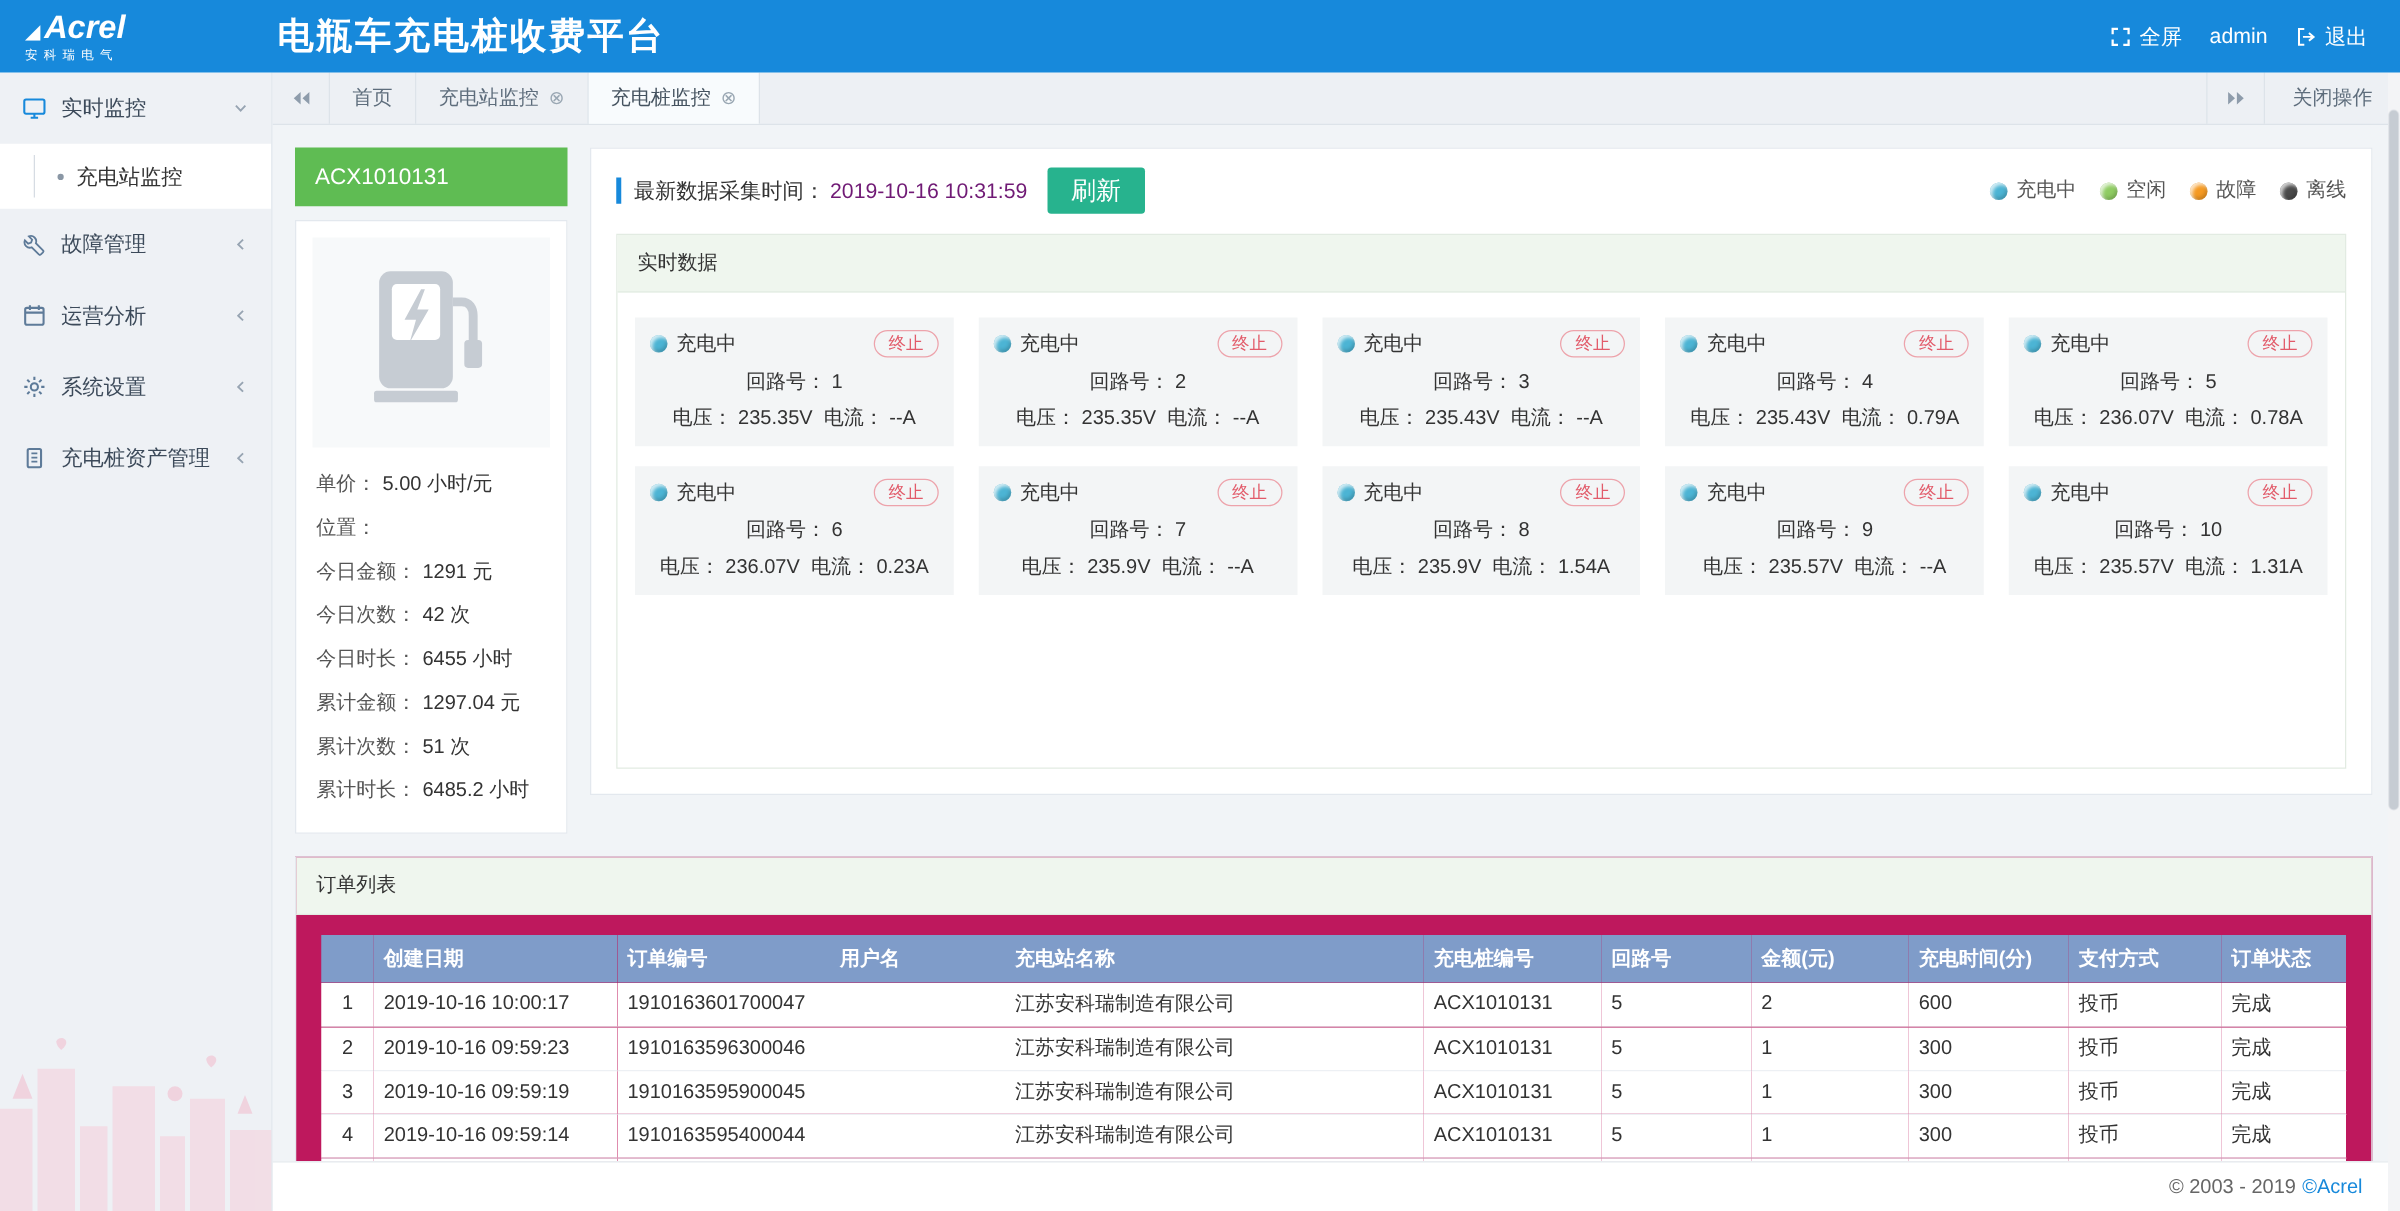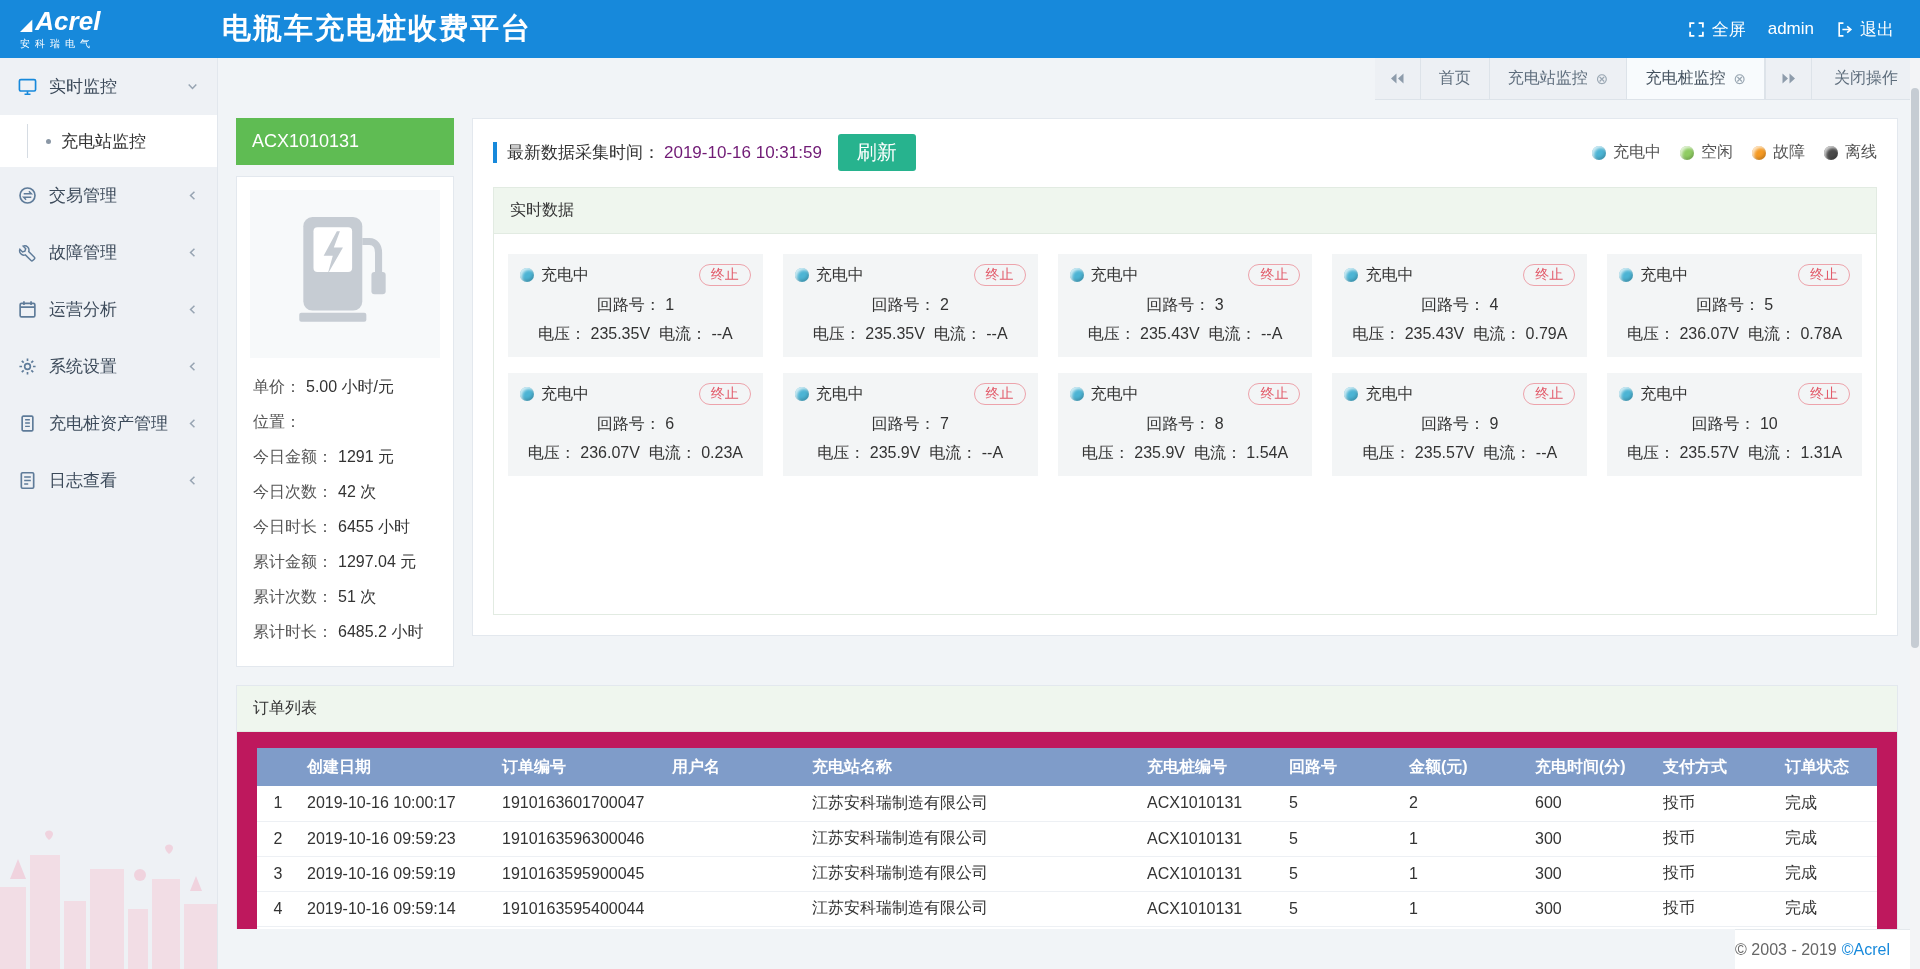--- a/index.html
+++ b/index.html
@@ -25,21 +25,21 @@
   .side-item{height:57px;display:flex;align-items:center;padding:0 18px;font-size:17px;color:#3c4a5a;cursor:pointer;position:relative;z-index:2;}
   .side-item .s-icon{width:19px;height:19px;margin-right:12px;color:#5e7b99;}
   .side-item.open .s-icon{color:#1789db;}
   .side-item .chev{width:13px;height:13px;margin-left:auto;color:#97a4b2;}
   .side-sub{height:52px;display:flex;align-items:center;padding-left:46px;font-size:17px;color:#333;background:#fff;cursor:pointer;position:relative;z-index:2;}
   .side-sub::before{content:"";position:absolute;left:27px;top:9px;bottom:9px;width:1px;background:#d6dce3;}
   .side-sub .sub-dot{width:5px;height:5px;border-radius:50%;background:#8a97a5;margin-right:10px;flex:none;}
   .sidebar-decor{position:absolute;left:0;right:0;bottom:0;height:160px;z-index:1;}
 
   
-  .main{flex:1;display:flex;flex-direction:column;background:#f1f4f7;min-width:0;align-items:flex-end;}
+  .main{flex:1;display:flex;flex-direction:column;background:#f1f4f7;min-width:0;}
   .tabbar{height:42px;background:#edf0f4;border-bottom:1px solid #dde3e9;display:flex;align-items:stretch;font-size:16px;color:#5e6d7c;flex:none;}
   .tab-arrow{width:46px;display:flex;align-items:center;justify-content:center;color:#8e9cab;cursor:pointer;}
   .tab-arrow .icon{width:20px;height:13px;}
   .tab-arrow.left{border-right:1px solid #dde3e9;}
   .tab-arrow.right{margin-left:auto;border-left:1px solid #dde3e9;}
   .tabs{display:flex;}
   .tab{display:flex;align-items:center;padding:0 18px;border-right:1px solid #dde3e9;cursor:pointer;gap:8px;white-space:nowrap;}
   .tab.active{background:#f8fbfd;color:#44525f;}
   .tab-close{font-size:15px;color:#9aa7b3;line-height:1;}
   .close-ops{display:flex;align-items:center;padding:0 22px;border-left:1px solid #dde3e9;cursor:pointer;white-space:nowrap;}
@@ -142,34 +142,20 @@
             </svg>
           </span>
         </div>
         <div class="side-sub active">
           <span class="sub-dot"></span>
           <span>充电站监控</span>
         </div>
         <div class="side-item">
           <span class="icon s-icon">
             <svg viewBox="0 0 16 16">
-              <circle cx="8" cy="8" r="6.3" fill="none" stroke="currentColor" stroke-width="1.4"></circle>
-              <path d="M4.8 6.5h6.4l-2-2M11.2 9.5H4.8l2 2" fill="none" stroke="currentColor" stroke-width="1.2"></path>
-            </svg>
-          </span>
-          <span class="side-label">交易管理</span>
-          <span class="icon chev">
-            <svg viewBox="0 0 12 12">
-              <path d="M7.8 2.5 4.2 6l3.6 3.5" fill="none" stroke="currentColor" stroke-width="1.4"></path>
-            </svg>
-          </span>
-        </div>
-        <div class="side-item">
-          <span class="icon s-icon">
-            <svg viewBox="0 0 16 16">
               <path d="M13.8 12 9 7.2A3.6 3.6 0 0 0 4.3 2.6l2.2 2.2-.7 2-2 .7-2.2-2.2A3.6 3.6 0 0 0 6.2 10l4.8 4.8a1 1 0 0 0 1.4 0l1.4-1.4a1 1 0 0 0 0-1.4z" fill="none" stroke="currentColor" stroke-width="1.2"></path>
             </svg>
           </span>
           <span class="side-label">故障管理</span>
           <span class="icon chev">
             <svg viewBox="0 0 12 12">
               <path d="M7.8 2.5 4.2 6l3.6 3.5" fill="none" stroke="currentColor" stroke-width="1.4"></path>
             </svg>
           </span>
         </div>
@@ -202,34 +188,20 @@
           </span>
         </div>
         <div class="side-item">
           <span class="icon s-icon">
             <svg viewBox="0 0 16 16">
               <rect x="3.5" y="1.8" width="9" height="12.4" rx="1" fill="none" stroke="currentColor" stroke-width="1.4"></rect>
               <path d="M6 4.8h4M6 7.6h4M6 10.4h4" fill="none" stroke="currentColor" stroke-width="1.2"></path>
             </svg>
           </span>
           <span class="side-label">充电桩资产管理</span>
-          <span class="icon chev">
-            <svg viewBox="0 0 12 12">
-              <path d="M7.8 2.5 4.2 6l3.6 3.5" fill="none" stroke="currentColor" stroke-width="1.4"></path>
-            </svg>
-          </span>
-        </div>
-        <div class="side-item">
-          <span class="icon s-icon">
-            <svg viewBox="0 0 16 16">
-              <rect x="2.8" y="1.5" width="10.4" height="13" rx="1" fill="none" stroke="currentColor" stroke-width="1.4"></rect>
-              <path d="M5.2 5h5.6M5.2 8h5.6M5.2 11h3.4" fill="none" stroke="currentColor" stroke-width="1.2"></path>
-            </svg>
-          </span>
-          <span class="side-label">日志查看</span>
           <span class="icon chev">
             <svg viewBox="0 0 12 12">
               <path d="M7.8 2.5 4.2 6l3.6 3.5" fill="none" stroke="currentColor" stroke-width="1.4"></path>
             </svg>
           </span>
         </div>
       </nav>
     <svg class="sidebar-decor" viewBox="0 0 218 160" preserveAspectRatio="none">
       <g fill="#f6cdd9" opacity="0.55">
         <rect x="0" y="78" width="26" height="82"></rect>

